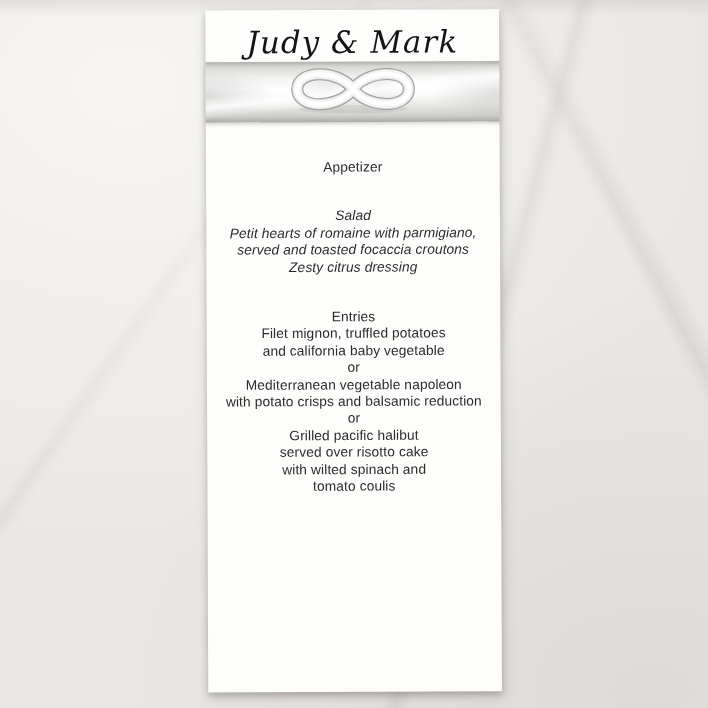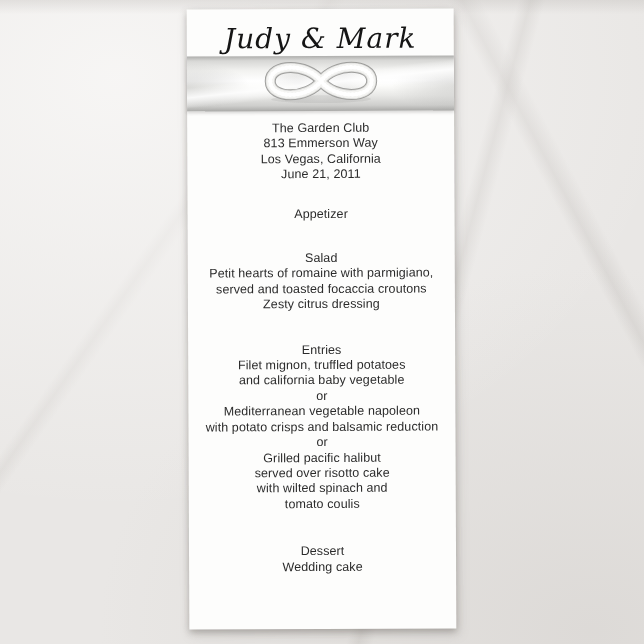--- a/index.html
+++ b/index.html
@@ -54,21 +54,21 @@
   .content{
     position:absolute;top:112px;left:6px;right:6px;
     text-align:center;
     font-size:12.5px;line-height:15.4px;
     color:#2b2b2b;
     letter-spacing:0.1px;
   }
   .venue{margin:0;}
   .sec-title{font-size:12.5px;}
   .sec-0{margin-top:24px;}
-  .sec-1{margin-top:29px;}
+  .sec-1{margin-top:29px;font-style:italic;}
   .sec-2{margin-top:30px;}
   .sec-3{margin-top:32px;}
 </style>
 </head>
 <body>
 
 <div class="marble"></div>
 
 <div class="card">
 
@@ -79,27 +79,20 @@
   <svg class="infinity" viewBox="0 0 140 50">
     <ellipse cx="70" cy="44" rx="52" ry="4" fill="rgba(90,88,86,0.10)"></ellipse>
     <path d="M70,25 C56,6 17,6 17,25 C17,44 56,44 70,25 C84,6 123,6 123,25 C123,44 84,44 70,25" fill="none" stroke="#9e9e9c" stroke-width="11.5" stroke-linecap="round"></path>
     <path d="M70,25 C56,6 17,6 17,25 C17,44 56,44 70,25 C84,6 123,6 123,25 C123,44 84,44 70,25" fill="none" stroke="#d9d9d7" stroke-width="9.5" stroke-linecap="round"></path>
     <path d="M70,25 C56,6 17,6 17,25 C17,44 56,44 70,25 C84,6 123,6 123,25 C123,44 84,44 70,25" fill="none" stroke="#f4f4f2" stroke-width="8" stroke-linecap="round" stroke-dasharray="2.6 2.2"></path>
     <path d="M70,25 C56,6 17,6 17,25 C17,44 56,44 70,25 C84,6 123,6 123,25 C123,44 84,44 70,25" fill="none" stroke="#ffffff" stroke-width="4.5" stroke-linecap="round" stroke-dasharray="0.6 3.4"></path>
   </svg>
 
   <div class="content">
 
-    <div class="venue">
-
-    <div class="line">The Garden Club</div>
-        <div class="line">813 Emmerson Way</div>
-        <div class="line">Los Vegas, California</div>
-        <div class="line">June 21, 2011</div>
-      </div>
 
     <section class="sec sec-0">
       <div class="sec-title">Appetizer</div>
     </section>
 
     <section class="sec sec-1">
       <div class="sec-title">Salad</div>
       <div>
 
       <div class="line">Petit hearts of romaine with parmigiano,</div>
@@ -118,22 +111,15 @@
           <div class="line">Mediterranean vegetable napoleon</div>
           <div class="line">with potato crisps and balsamic reduction</div>
           <div class="line">or</div>
           <div class="line">Grilled pacific halibut</div>
           <div class="line">served over risotto cake</div>
           <div class="line">with wilted spinach and</div>
           <div class="line">tomato coulis</div>
         </div>
     </section>
 
-    <section class="sec sec-3">
-      <div class="sec-title">Dessert</div>
-      <div>
-
-      <div class="line">Wedding cake</div>
-        </div>
-    </section>
 
   </div>
 </div>
 
 </body></html>

